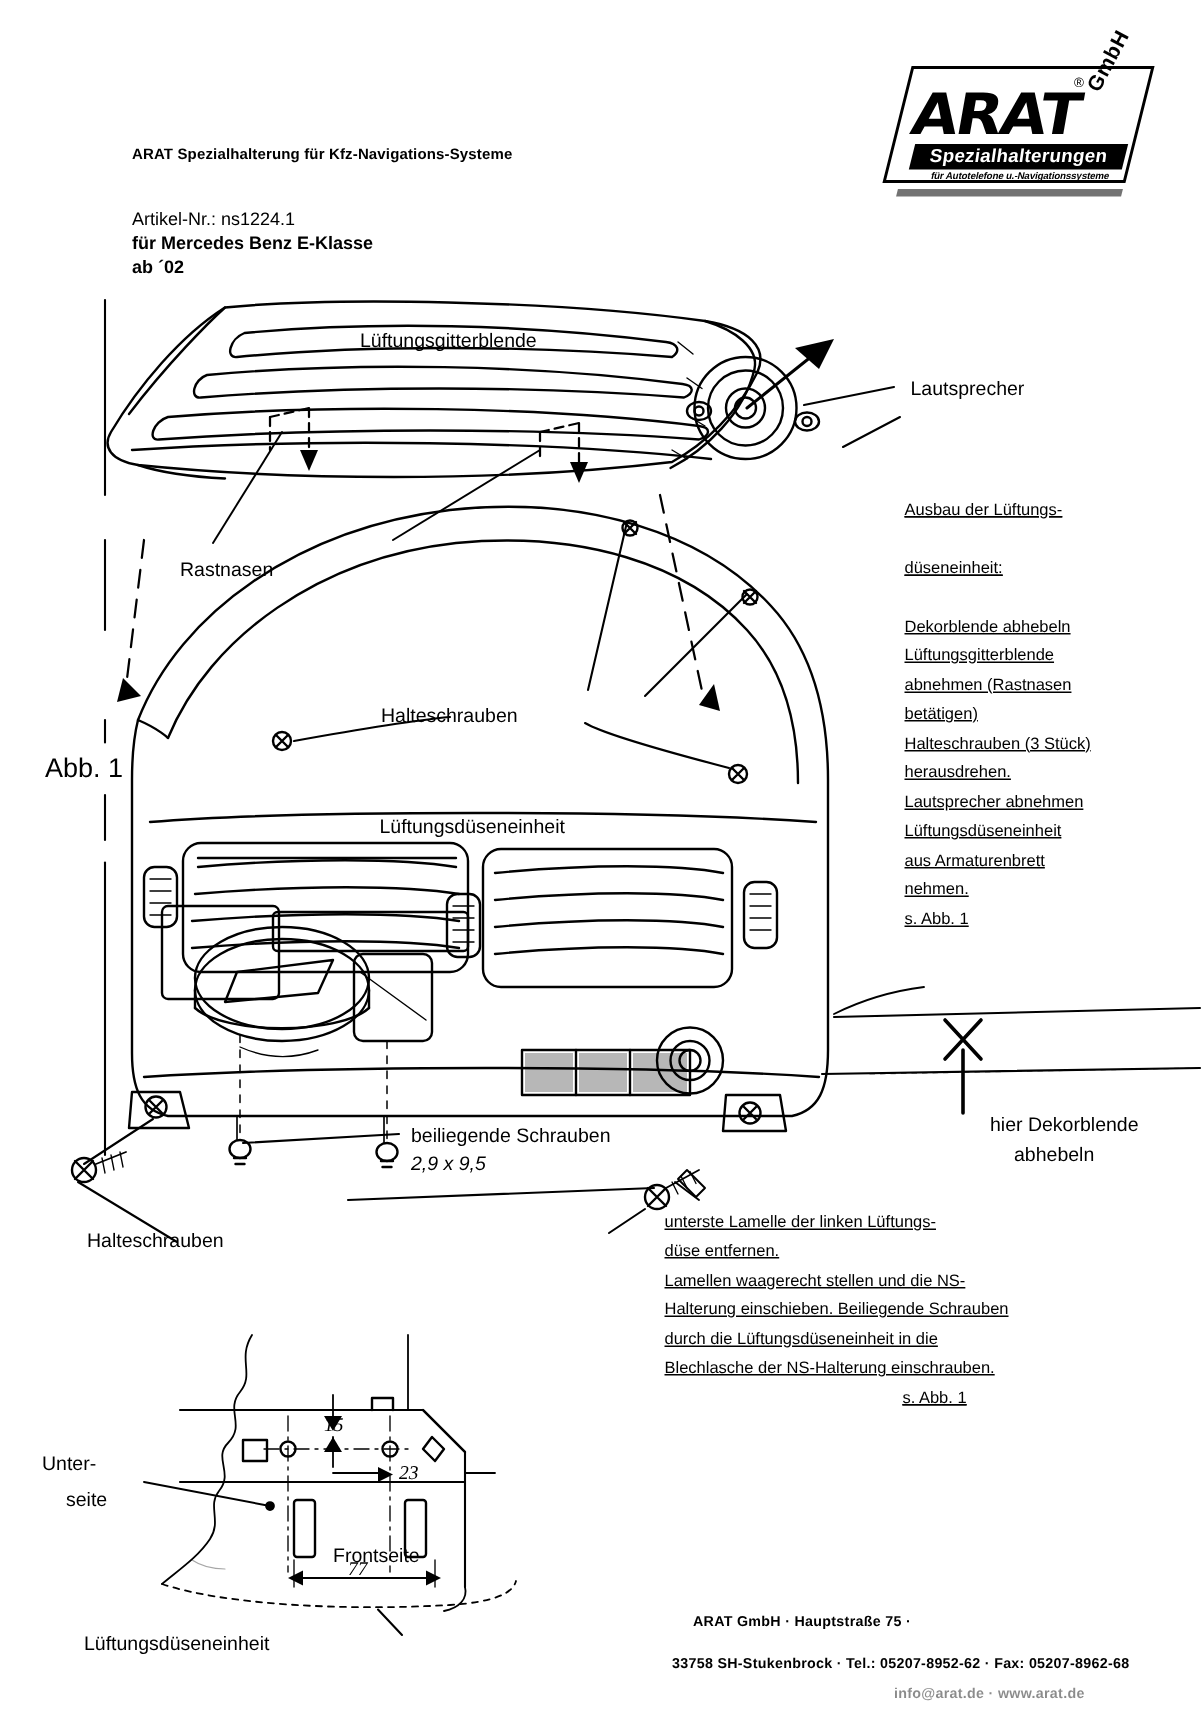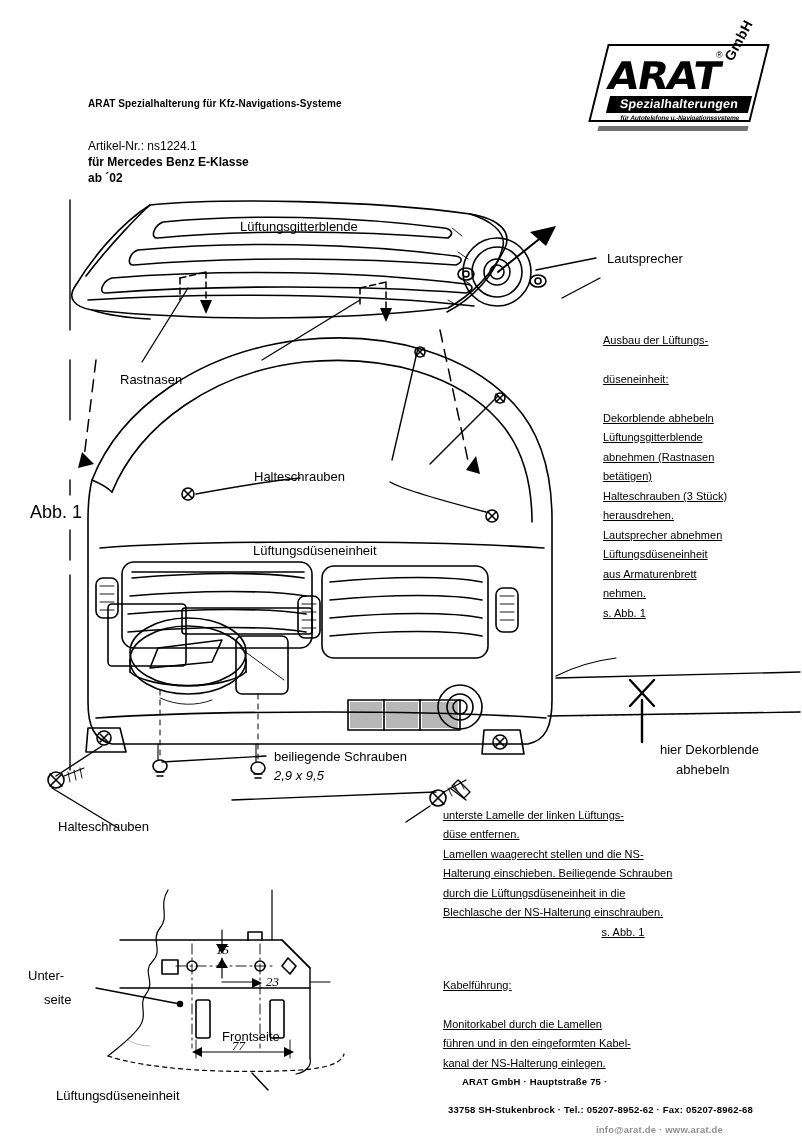--- a/index.html
+++ b/index.html
@@ -583,24 +583,18 @@
   <div class="textblock" style="left:443px; top:786px; width:360px;">
     <span> unterste Lamelle der linken Lüftungs-
  düse entfernen.
 Lamellen waagerecht stellen und die NS-
 Halterung einschieben. Beiliegende Schrauben
 durch die Lüftungsdüseneinheit in die
 Blechlasche der NS-Halterung einschrauben.</span>
     <span class="center-u">s. Abb. 1</span>
   </div>
 
-  <div class="textblock" style="left:443px; top:956px; width:360px;">
-    <span class="hd">Kabelführung:</span>
-    <span>Monitorkabel durch die Lamellen
-führen und in den eingeformten Kabel-
-kanal der NS-Halterung einlegen.</span>
-  </div>
 
   <div class="footer footer-l1">ARAT GmbH  ·  Hauptstraße 75  ·</div>
   <div class="footer footer-l2">33758 SH-Stukenbrock  ·  Tel.: 05207-8952-62  ·  Fax: 05207-8962-68</div>
   <div class="footer footer-l3">info@arat.de  ·  www.arat.de</div>
 
 </div>
 
 </body></html>

